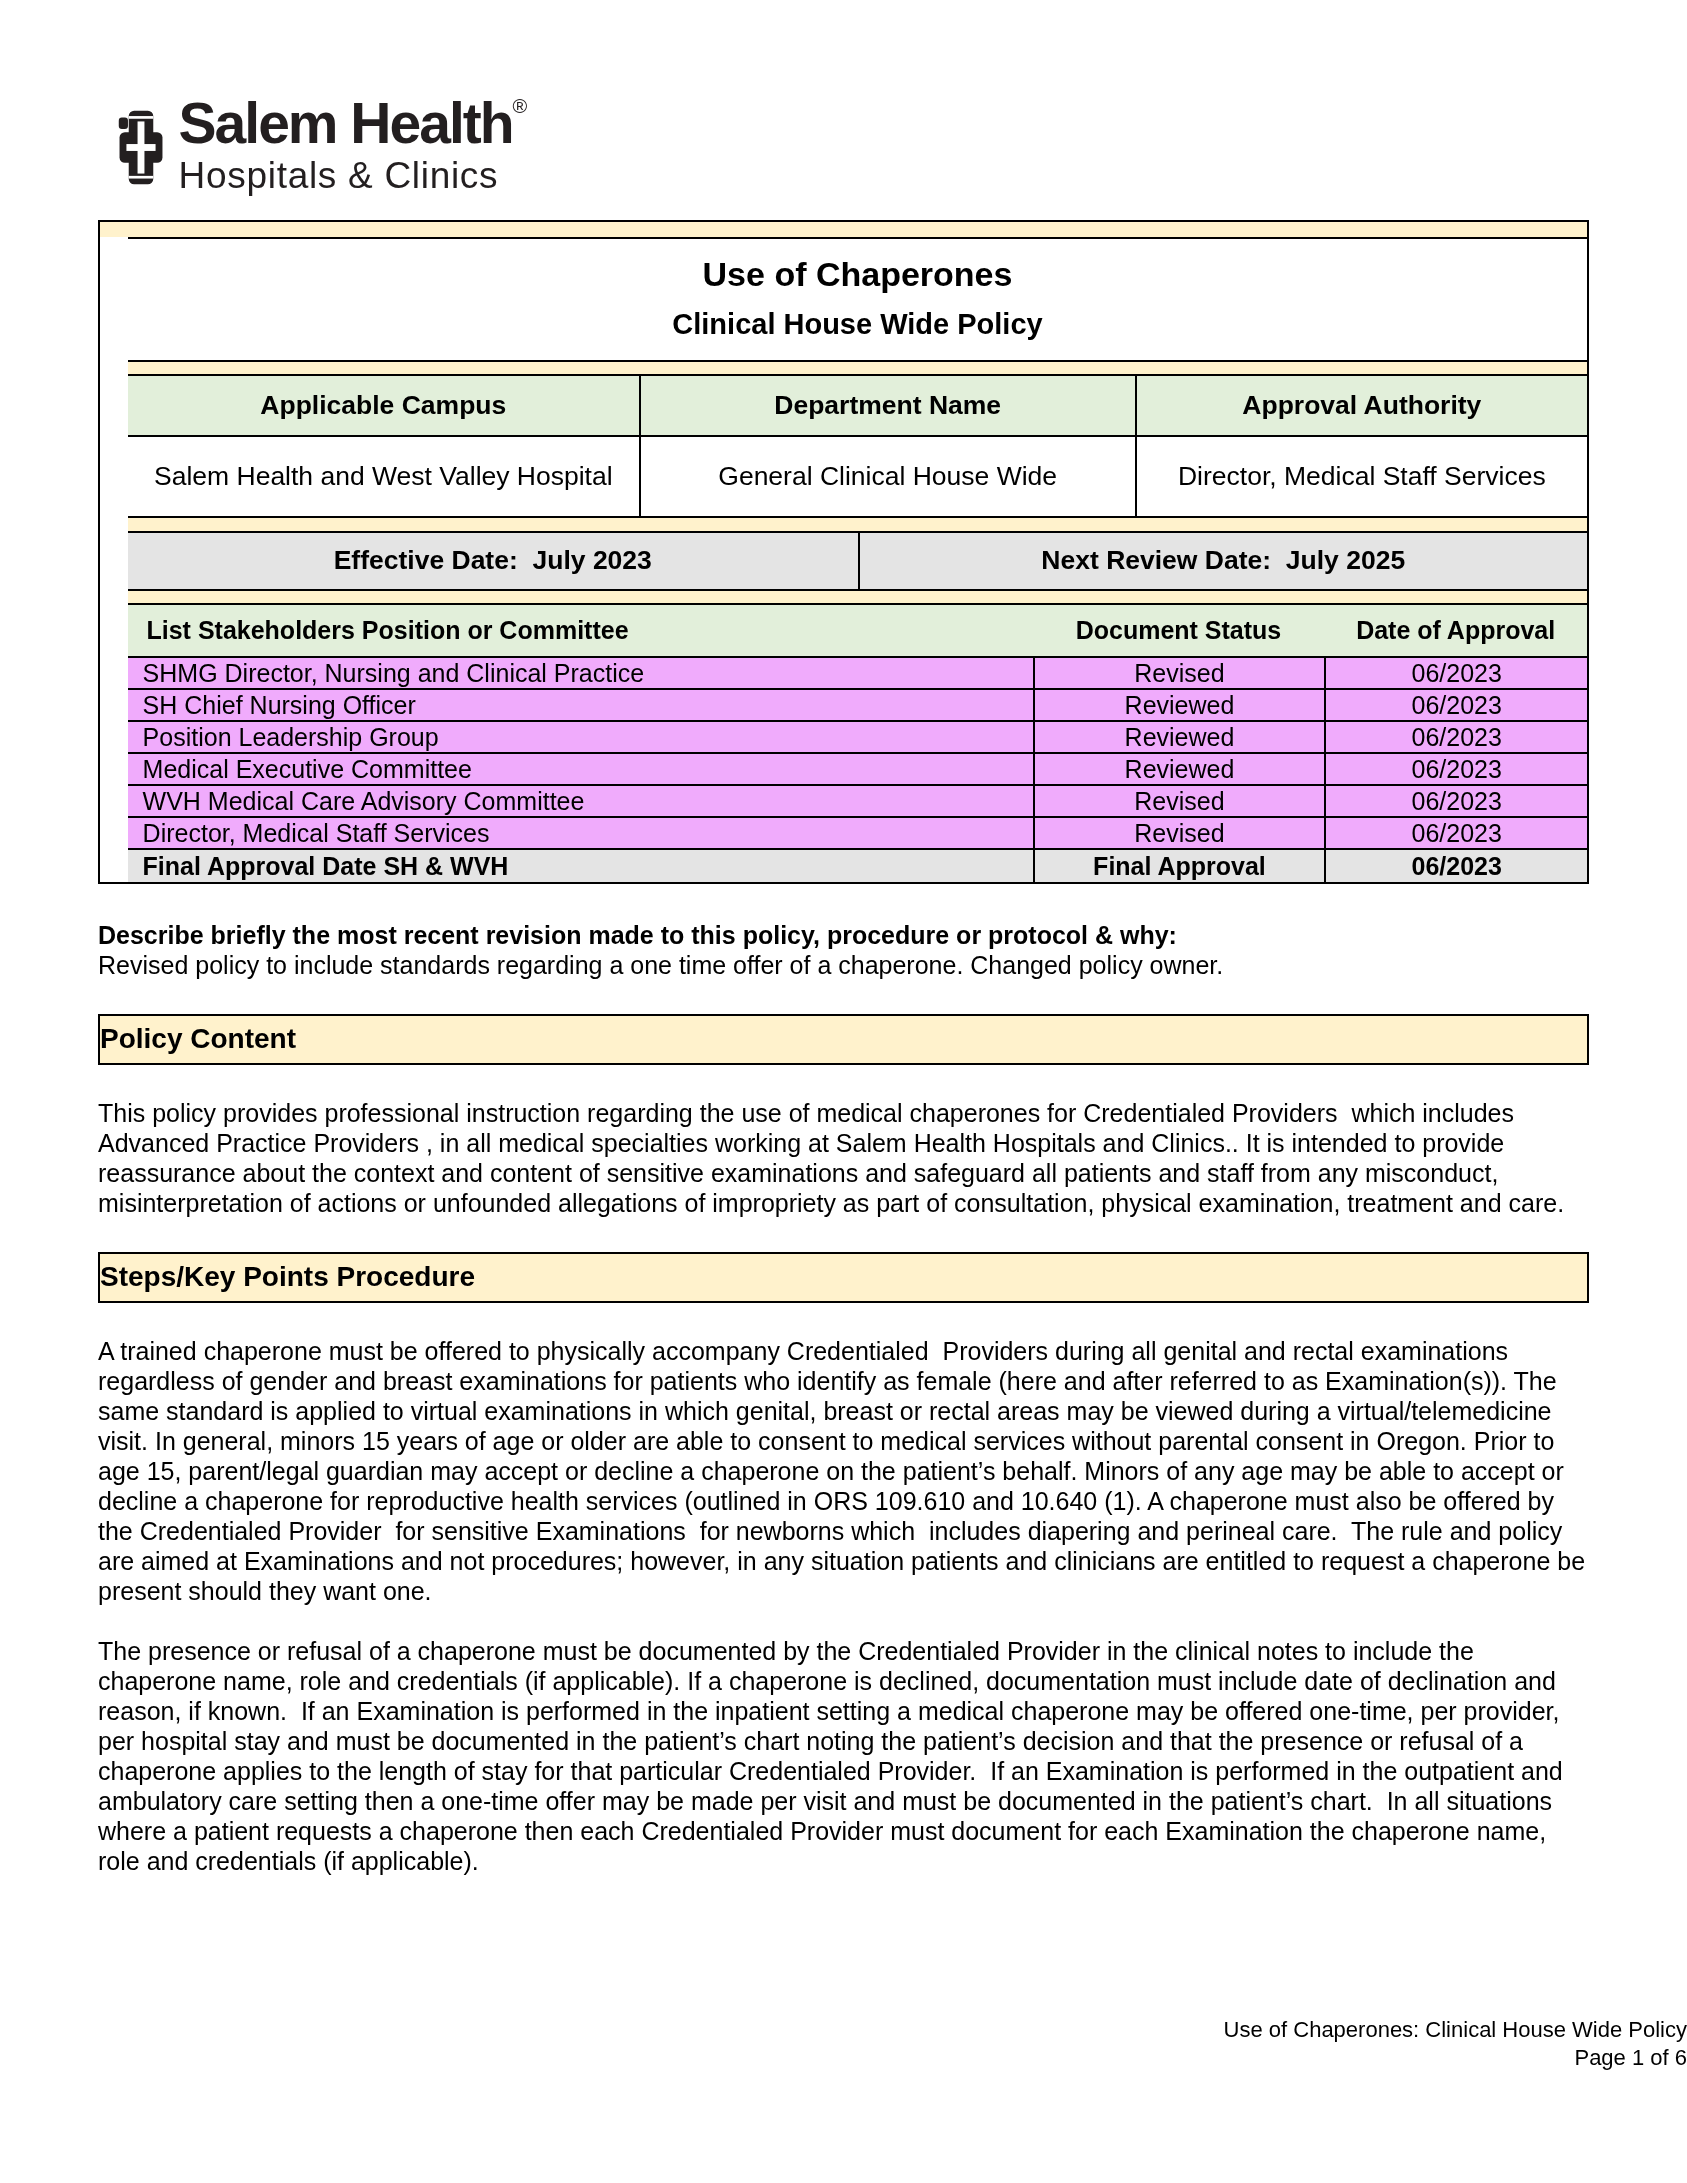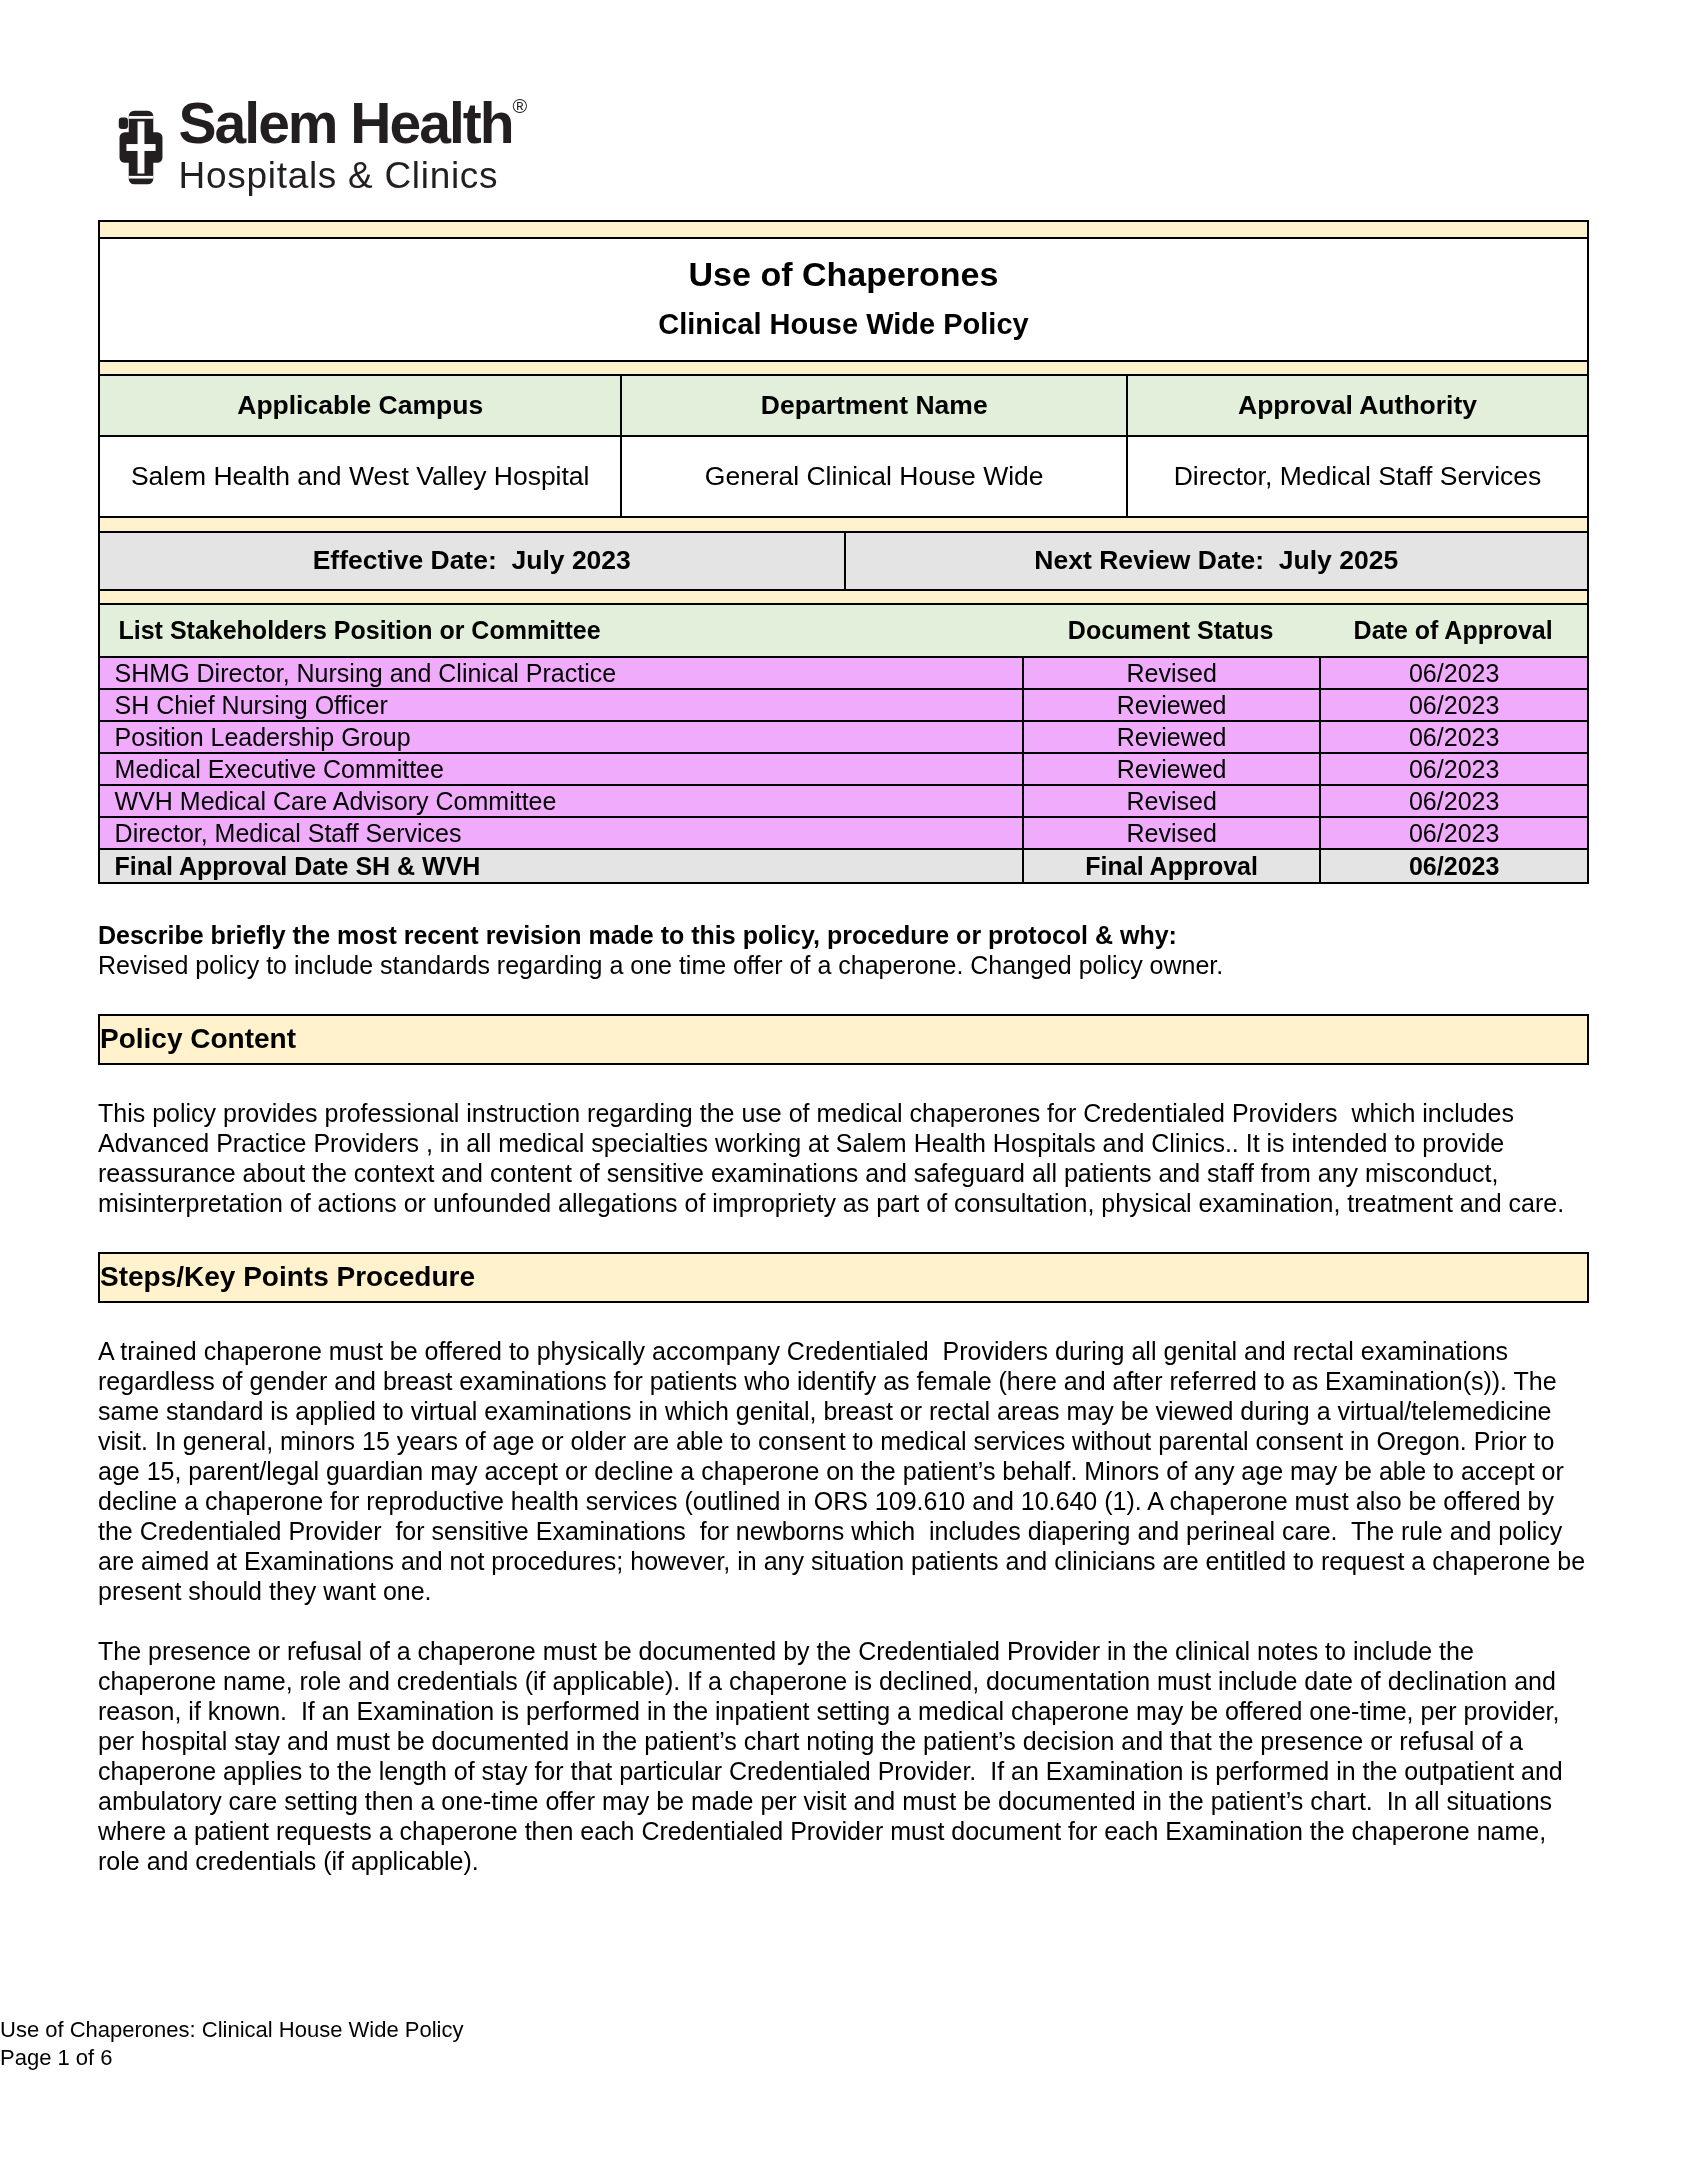--- a/index.html
+++ b/index.html
@@ -47,21 +47,21 @@
     font-size: 37px;
     font-weight: normal;
     letter-spacing: 0.7px;
     color: #231f20;
     margin-top: 6px;
     white-space: nowrap;
   }
 
   
   .doc-table { border: 2.6px solid var(--ink); }
-  .doc-table > div + div { border-top: 2.6px solid var(--ink); }
+  .doc-table > div + div { border-top: 2.6px solid var(--ink); margin-left: 28px; }
 
   .sep { height: 14.6px; background: var(--cream); }
 
   .title-row { background: #ffffff; text-align: center; padding: 16px 0 18.5px; }
   .doc-title    { font-size: 34px; font-weight: bold; }
   .doc-subtitle { font-size: 29px; font-weight: bold; margin-top: 14.6px; }
 
   .row { display: flex; align-items: stretch; }
   .cell {
     display: flex;
@@ -110,21 +110,21 @@
     line-height: 30px;
     white-space: pre-wrap;
   }
   .body-text.follow { margin-top: 30px; }
 
   
   .page-footer {
     position: absolute;
     left: 0; right: 0;
     bottom: 65px;
-    text-align: left;
+    text-align: right;
     font-size: 22px;
     line-height: 28px;
   }
 </style>
 </head>
 <body>
 
 <div class="page">
 
   <header class="logo">

